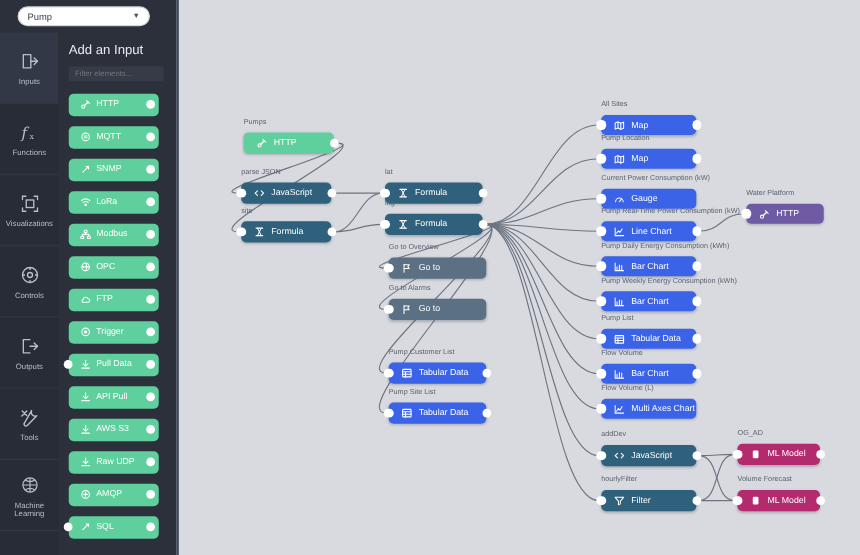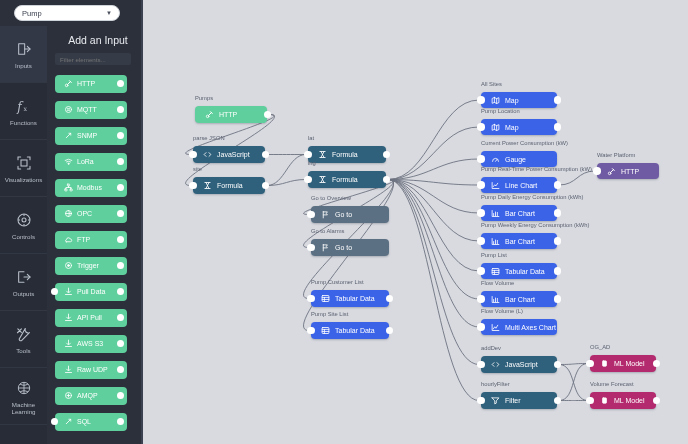--- a/index.html
+++ b/index.html
@@ -26,21 +26,21 @@
     width:47px;height:57px;box-sizing:border-box;
     display:flex;flex-direction:column;align-items:center;justify-content:center;
     color:#aeb4c0;border-bottom:1px solid #313743;cursor:pointer;
   }
   .rail-item.active{background:#323846;}
   .rail-item .r-ico{height:22px;display:flex;align-items:center;justify-content:center;}
   .rail-item .r-lbl{font-size:6.2px;line-height:7.4px;text-align:center;margin-top:2px;color:#b9bfca;max-width:45px;}
   .rail-item svg{display:block;}
 
   #palette{position:absolute;left:47px;top:26px;width:94px;height:418px;background:#2b303b;overflow:hidden;}
-  #palette-title{font-size:10.5px;color:#e8eaee;padding:8px 0 0 8px;font-weight:400;text-align:center;}
+  #palette-title{font-size:10.5px;color:#e8eaee;padding:8px 0 0 8px;font-weight:400;}
   #filter-input{
     margin:7px 0 0 8px;width:76px;height:12px;background:#353b47;border:none;border-radius:2px;
     color:#7b8292;font-size:6.2px;padding:0 5px;box-sizing:border-box;outline:none;
   }
   .pal-item{
     position:relative;margin:0 0 0 8px;width:72px;height:18px;border-radius:4px;
     background:#5fcf9d;display:flex;align-items:center;padding-left:8px;box-sizing:border-box;
     color:#ffffff;font-size:7px;cursor:pointer;
   }
   .pal-item .p-ico{width:11px;display:flex;align-items:center;justify-content:center;margin-right:3px;}

